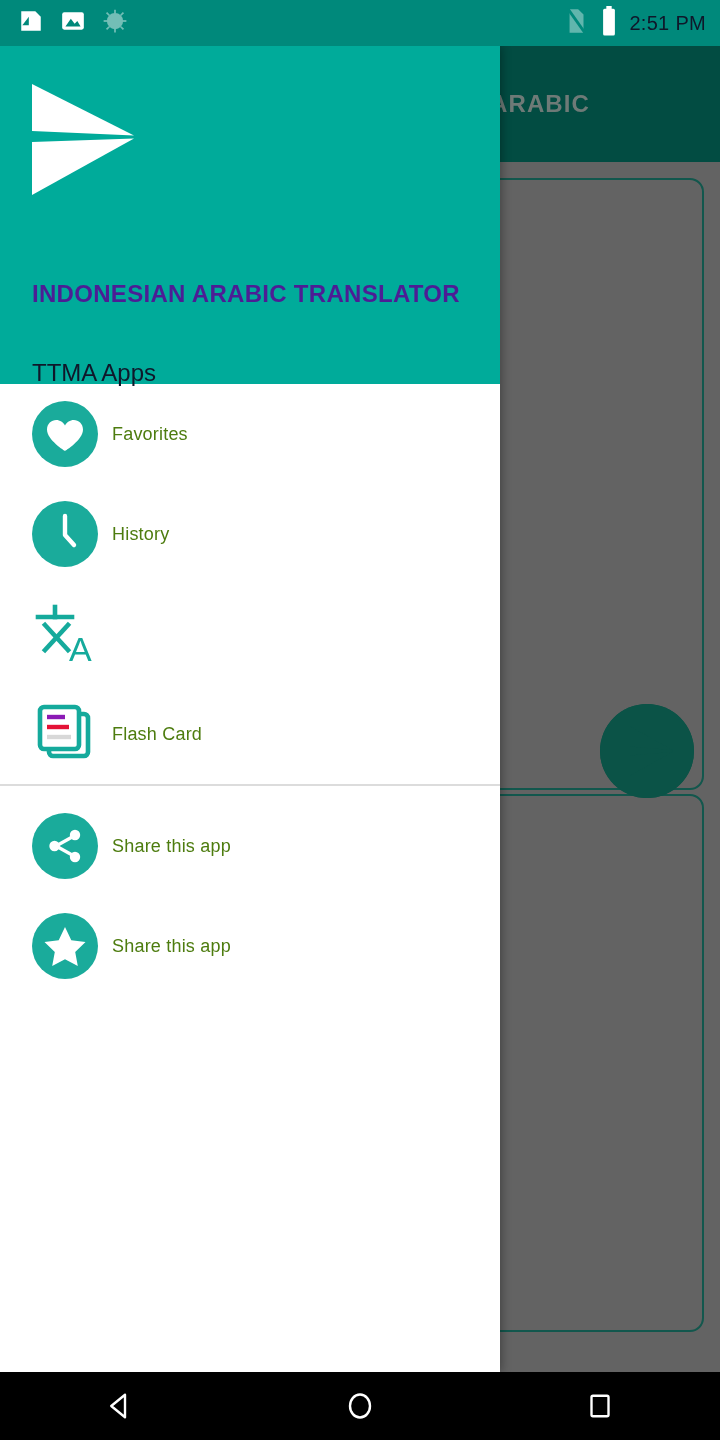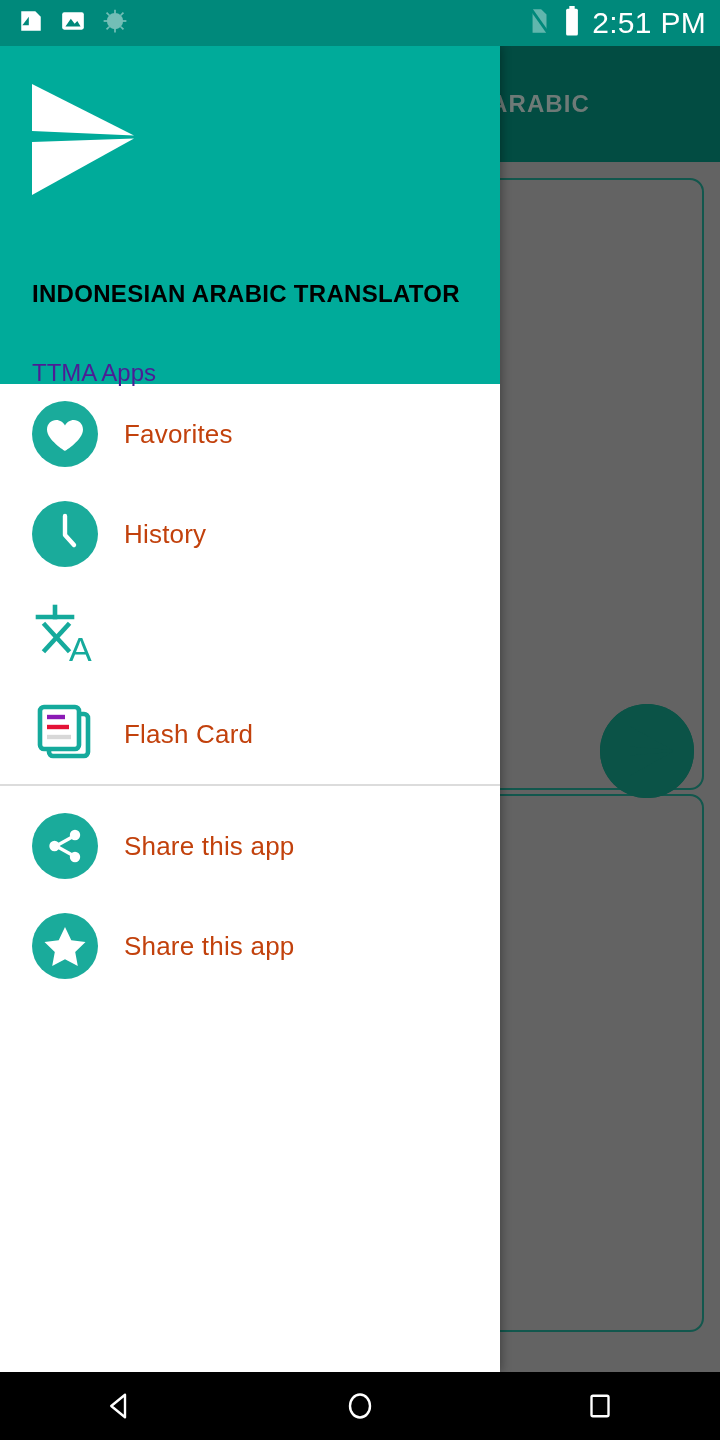--- a/index.html
+++ b/index.html
@@ -94,22 +94,22 @@
   }
   #status-right {
     position: absolute;
     right: 14px; top: 0;
     height: 46px;
     display: flex;
     align-items: center;
     gap: 12px;
   }
   #clock {
-    color: #ffffff;
-    font-size: 30px;
+    color: #0f172a;
+    font-size: 20px;
     font-weight: normal;
     letter-spacing: 0.3px;
   }
 
   
   #drawer {
     position: absolute;
     left: 0; top: 46px;
     width: 500px; height: 1326px;
     background: #ffffff;
@@ -123,30 +123,30 @@
     background: #00ab9a;
   }
   #drawer-logo {
     position: absolute;
     left: 30px; top: 36px;
   }
   #drawer-title {
     position: absolute;
     left: 32px; top: 231px;
     width: 430px;
-    color: #000000;
+    color: #4c1d95;
     font-size: 24px;
     font-weight: bold;
     line-height: 33px;
     letter-spacing: 0.3px;
   }
   #drawer-subtitle {
     position: absolute;
     left: 32px; top: 313px;
-    color: #4c1d95;
+    color: #0f172a;
     font-size: 24px;
     font-weight: normal;
   }
 
   .menu-group { padding: 0; }
   .menu-item {
     position: relative;
     height: 100px;
     display: flex;
     align-items: center;
@@ -154,24 +154,24 @@
     box-sizing: border-box;
   }
   .menu-icon {
     width: 78px;
     min-width: 78px;
     display: flex;
     align-items: center;
   }
   .menu-icon svg { display: block; }
   .menu-label {
-    color: #c2410c;
-    font-size: 26px;
+    color: #4d7c0f;
+    font-size: 18px;
     letter-spacing: 0.2px;
-    margin-left: 14px;
+    margin-left: 2px;
     white-space: nowrap;
   }
   #menu-divider {
     height: 2px;
     background: #dcdcdc;
     margin: 0;
   }
   .spacer-sm { height: 10px; }
 
   

